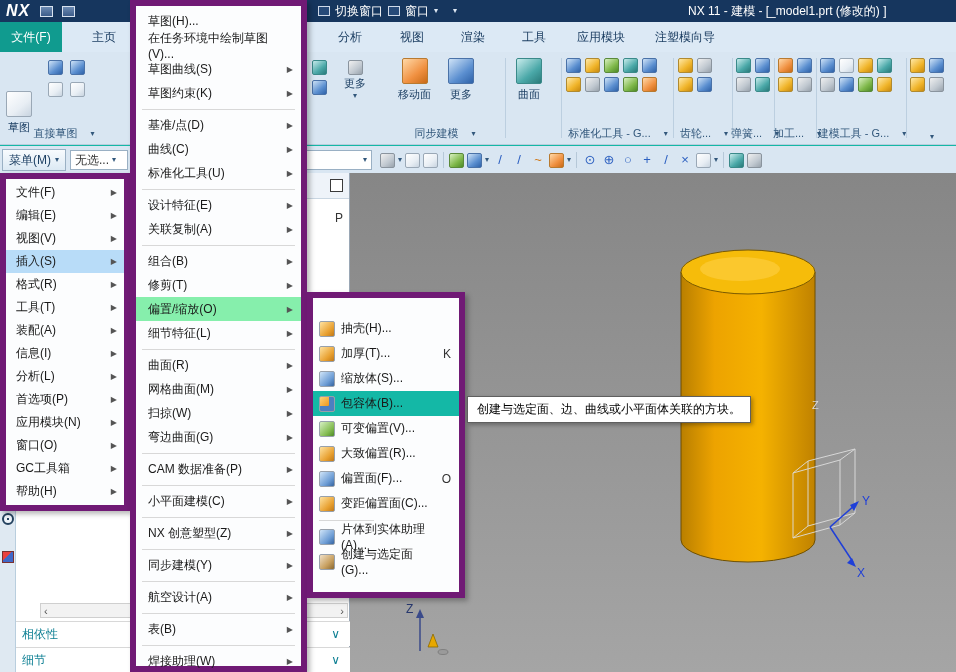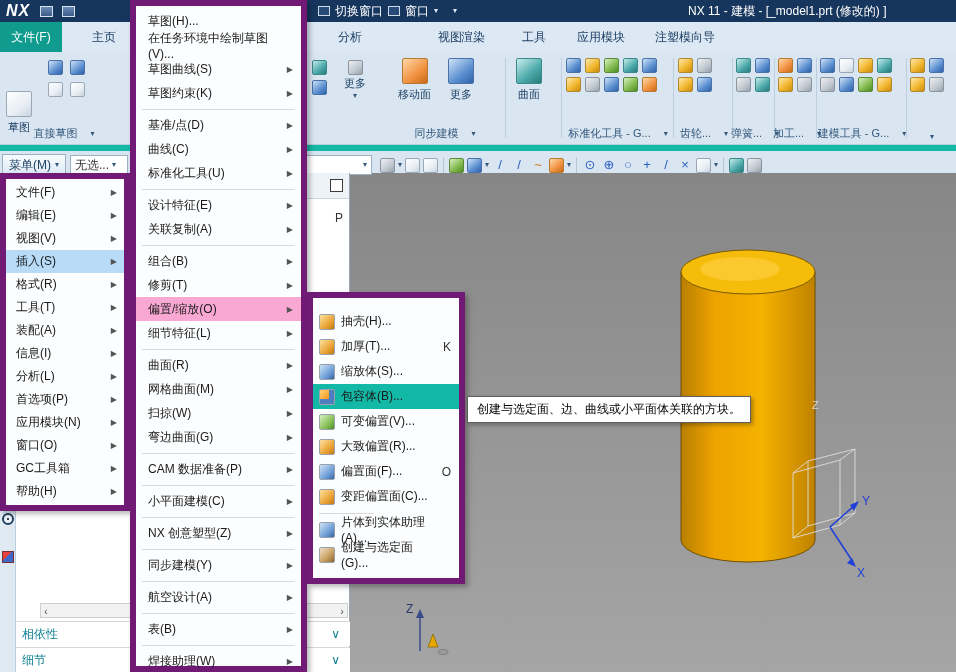--- a/index.html
+++ b/index.html
@@ -18,21 +18,21 @@
   .caret{font-size:8px;color:#33587c;line-height:1;}
   .titlebar .caret{color:#dfe8f4;}
 
   
   .tabrow{position:absolute;left:0;top:22px;width:956px;height:30px;background:#dce9f5;z-index:4;}
   .file-tab{position:absolute;left:0;top:0;width:62px;height:30px;background:#109b8f;color:#fff;
     display:flex;align-items:center;justify-content:center;}
   .tab{position:absolute;top:0;height:30px;line-height:30px;color:#1d3f63;white-space:nowrap;}
   .tabrow .tab:nth-of-type(1){left:92px;}
   .tabrow .tab:nth-of-type(2){left:338px;}
-  .tabrow .tab:nth-of-type(3){left:400px;margin-left:38px;}
+  .tabrow .tab:nth-of-type(3){left:400px;}
   .tabrow .tab:nth-of-type(4){left:461px;}
   .tabrow .tab:nth-of-type(5){left:522px;}
   .tabrow .tab:nth-of-type(6){left:577px;}
   .tabrow .tab:nth-of-type(7){left:655px;}
 
   
   .ribbon{position:absolute;left:0;top:52px;width:956px;height:93px;background:#d9e6f2;
     border-bottom:1px solid #b9cede;z-index:3;}
   .rgroup{position:absolute;top:0;bottom:0;}
   .glabel{position:absolute;bottom:3px;left:0;right:0;display:flex;justify-content:center;align-items:center;
@@ -47,21 +47,21 @@
   .c-blue{background:linear-gradient(140deg,#cfe3f7,#5b8fd0 60%,#2f62a8);border:1px solid #4a72a8;}
   .c-yellow{background:linear-gradient(140deg,#ffe9a8,#f0b429 60%,#c88a10);border:1px solid #b08a30;}
   .c-green{background:linear-gradient(140deg,#d8f0c0,#7fb84a 60%,#4e8a28);border:1px solid #5a8a3a;}
   .c-teal{background:linear-gradient(140deg,#c8ecec,#4aa8a8 60%,#2a7a7a);border:1px solid #3a8a8a;}
   .c-orange{background:linear-gradient(140deg,#ffd9a8,#f09040 60%,#c86a18);border:1px solid #b87a30;}
   .c-gray{background:linear-gradient(140deg,#f0f0f0,#c0c8d0 60%,#98a2ac);border:1px solid #8a949e;}
   .c-white{background:linear-gradient(140deg,#ffffff,#e8eef4 60%,#c8d4e0);border:1px solid #9aa8b6;}
 
   
   .selbar{position:absolute;left:0;top:145px;width:956px;height:28px;background:#d9e6f2;
-    border-top:6px solid #14b8a6;z-index:3;}
+    border-top:1px solid #14b8a6;z-index:3;}
   .menu-btn{position:absolute;left:2px;top:3px;height:22px;display:flex;align-items:center;gap:4px;
     padding:0 6px;border:1px solid #9ab0c4;background:linear-gradient(#f8fbfe,#dce9f4);color:#1c3f63;}
   .filter-box{position:absolute;left:70px;top:4px;width:58px;height:20px;background:#fff;border:1px solid #9ab0c4;
     display:flex;align-items:center;gap:3px;padding:0 4px;color:#333;}
   .scope-box{position:absolute;left:240px;top:4px;width:132px;height:20px;background:#fff;border:1px solid #9ab0c4;
     display:flex;align-items:center;justify-content:flex-end;padding:0 4px;}
   .selicons{position:absolute;left:380px;top:4px;height:20px;display:flex;align-items:center;gap:3px;}
   .gly{width:16px;text-align:center;font-size:13px;color:#2b5fc0;line-height:16px;display:inline-block;}
   .vbar{width:1px;height:16px;background:#b6c8d8;margin:0 2px;display:inline-block;}
 
@@ -87,24 +87,24 @@
   
   .menu{position:absolute;background:#fcfdfe;border:6px solid #701a75;box-shadow:3px 3px 5px rgba(0,0,0,.28);}
   .menu1{left:0;top:173px;width:130px;padding:2px 0;z-index:50;}
   .m1row{height:23px;display:flex;align-items:center;padding:0 7px 0 10px;color:#1a1a1a;}
   .m1row .mlabel{flex:1;}
   .m1row.hl{background:#b8dcf8;}
   .marrow{font-size:8px;color:#555;}
   .menu2{left:130px;top:0;width:177px;height:672px;padding:3px 0;z-index:51;}
   .m2row{height:24px;display:flex;align-items:center;padding:0 8px 0 12px;color:#1a1a1a;}
   .m2row .m2label{flex:1;}
-  .m2row.hl{background:#f9a8d4;justify-content:flex-end;}
+  .m2row.hl{background:#86efac;justify-content:flex-end;}
   .m2row.sep{height:8px;padding:0 6px;}
   .m2row.sep::before{content:"";flex:1;border-top:1px solid #d8d8d8;}
-  .menu3{left:307px;top:292px;width:158px;padding:11px 0;z-index:52;}
+  .menu3{left:307px;top:292px;width:158px;padding:18px 0;z-index:52;}
   .m3row{height:25px;display:flex;align-items:center;gap:6px;padding:0 8px 0 6px;color:#1a1a1a;}
   .m3row .m3label{flex:1;}
   .m3row.hl{background:#14b8a6;}
   .m3row.sep{height:8px;padding:0 6px;}
   .m3row.sep::before{content:"";flex:1;border-top:1px solid #d8d8d8;}
   .m3key{width:12px;text-align:right;color:#333;}
   .m3icon{width:16px;height:16px;border:1px solid #97a0ab;border-radius:2px;flex:0 0 auto;
     background:linear-gradient(135deg,#ffe2a0,#e8a030 65%,#c07818);}
   .m3icon[data-name="offset-surface-icon"],
   .m3icon[data-name="variable-offset-icon"]{background:linear-gradient(135deg,#d6f0c2,#84bc52 65%,#4c8a26);}

